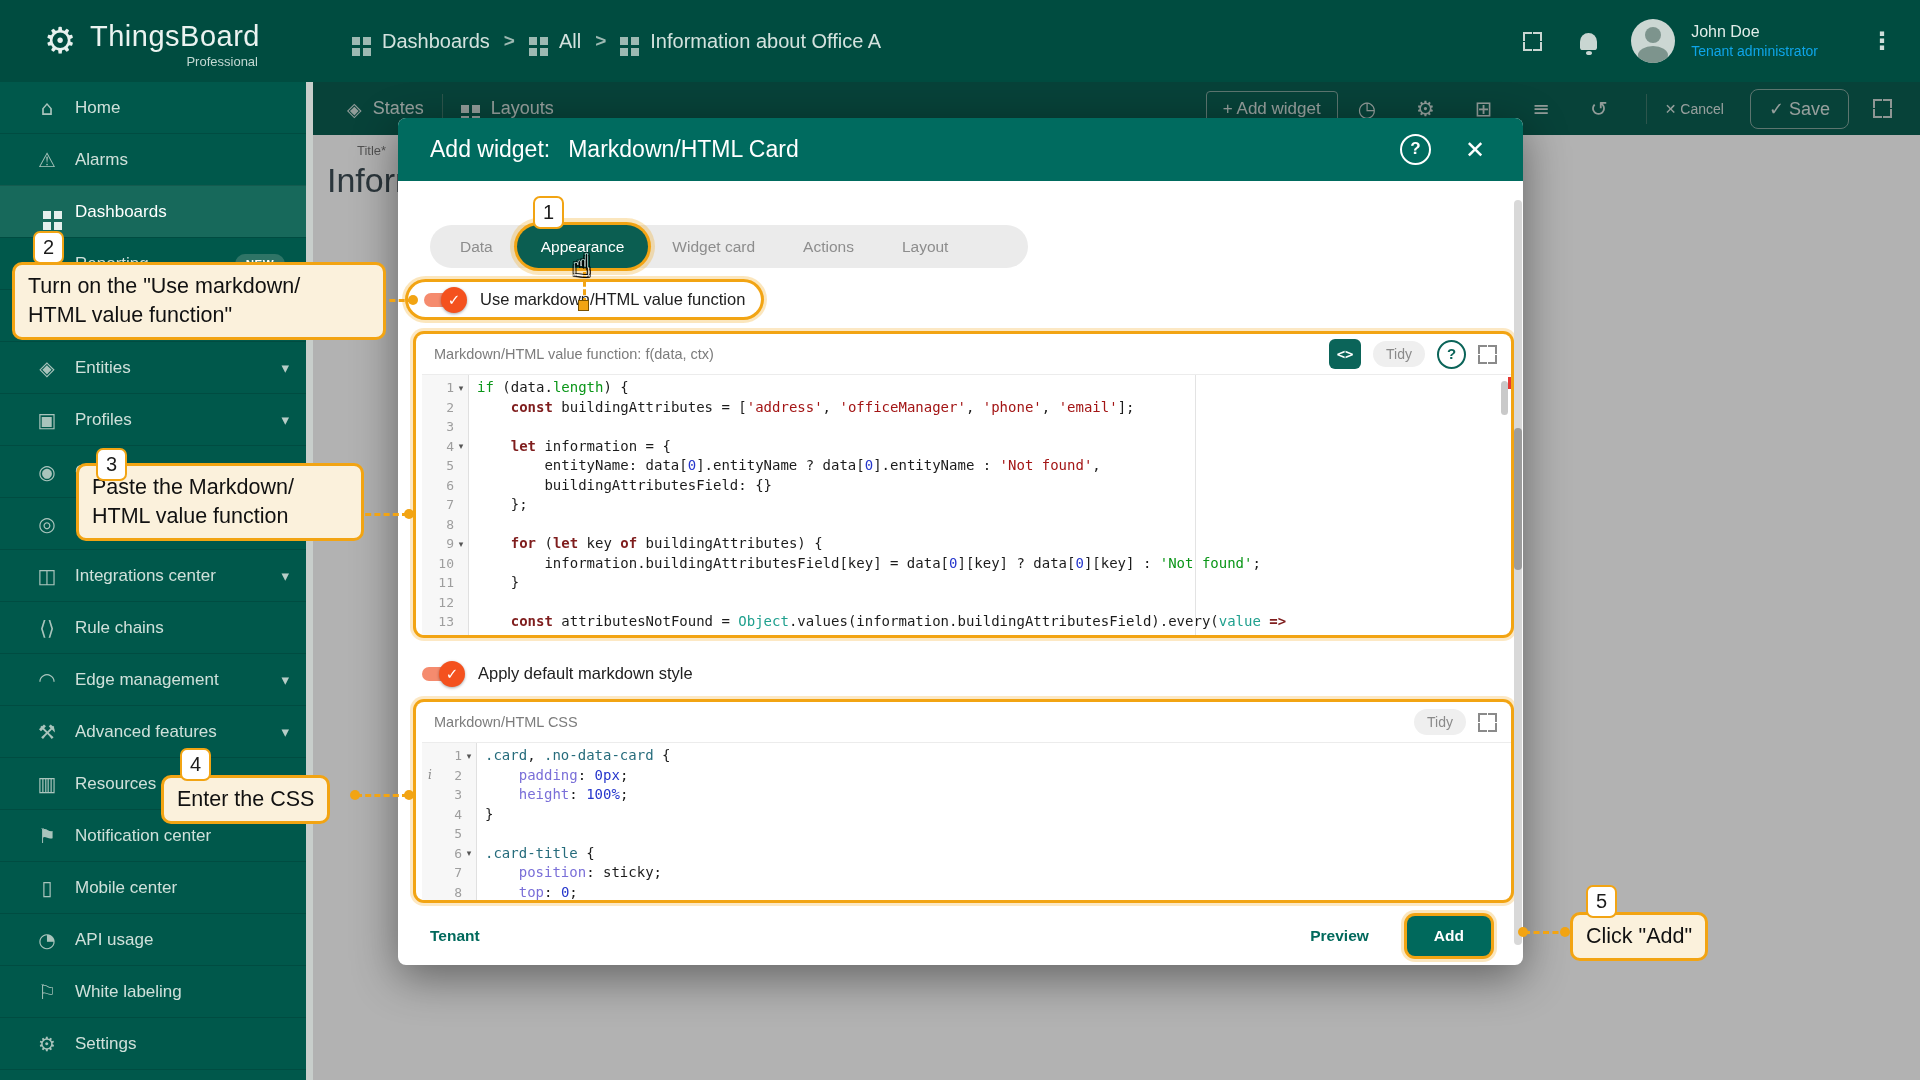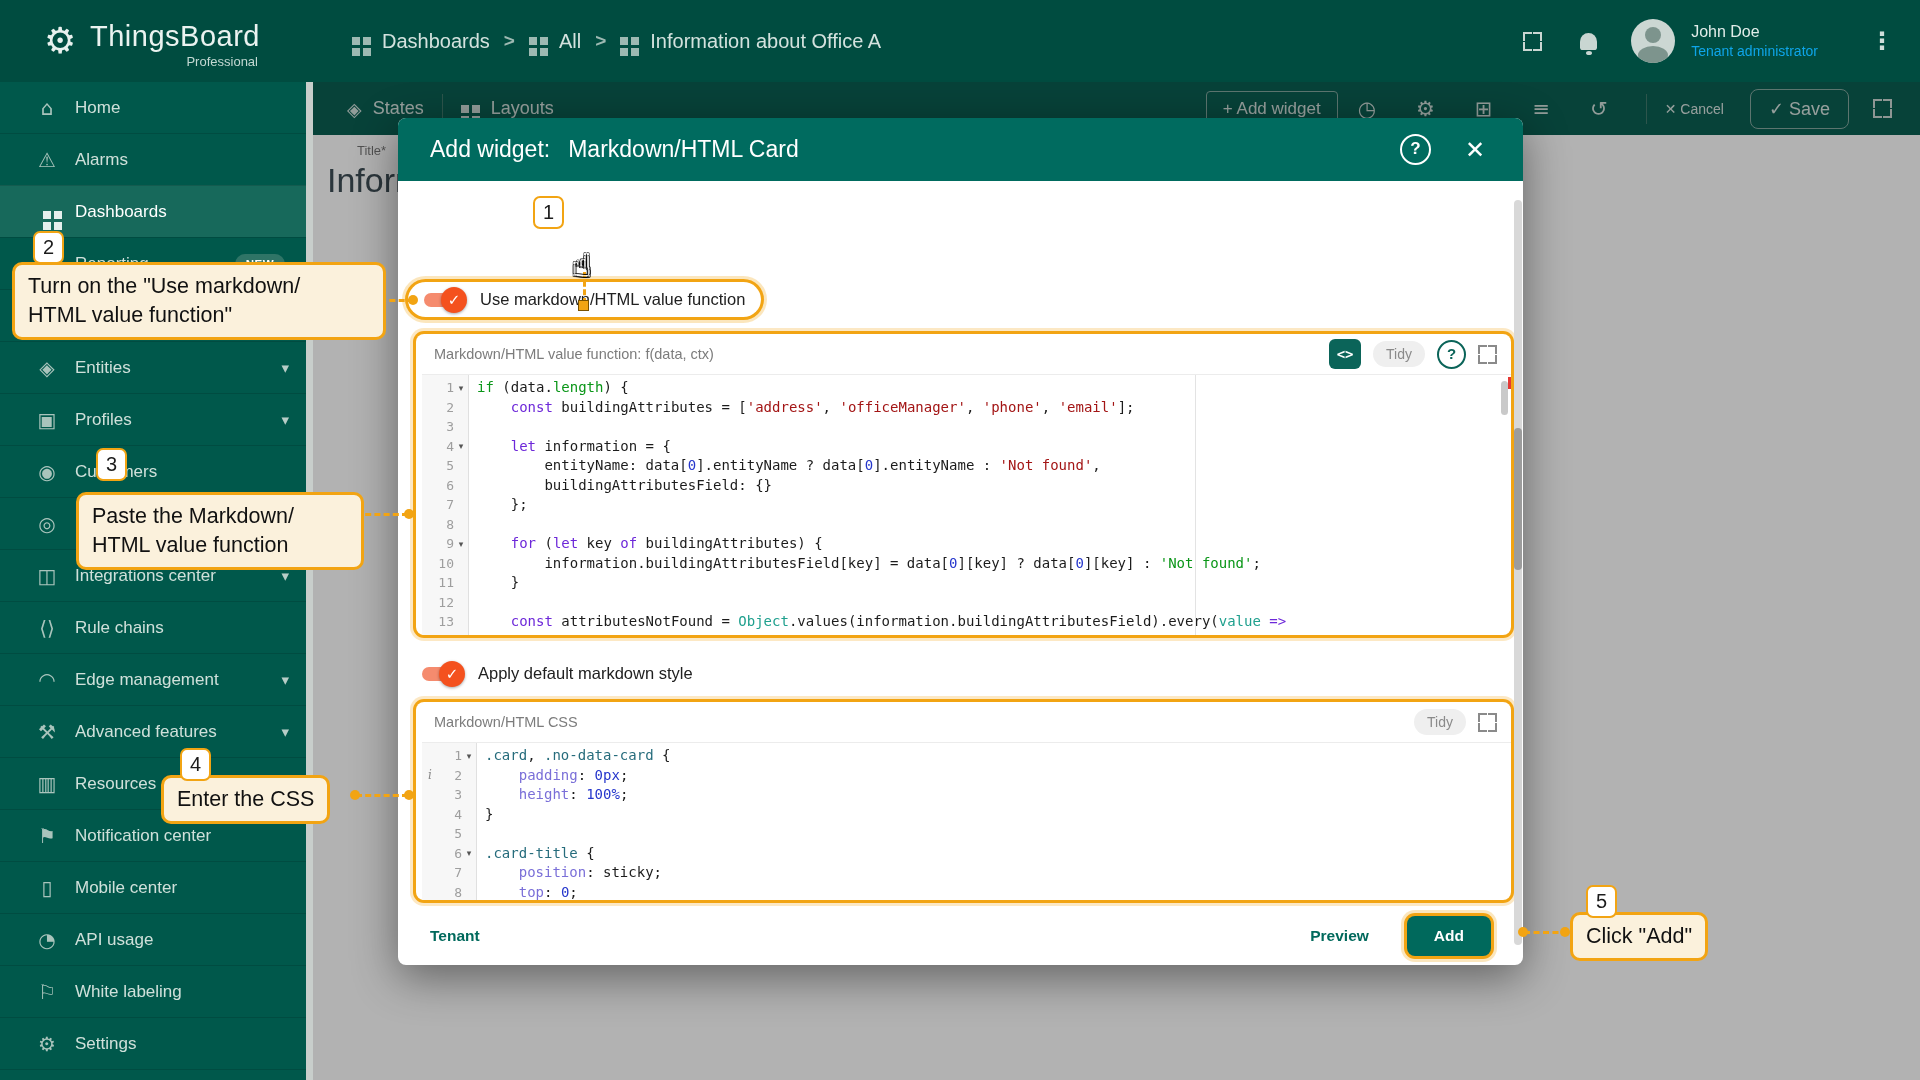--- a/index.html
+++ b/index.html
@@ -105,21 +105,21 @@
   #editor2 .editor-body{height:157px;}
   .gutter{background:#f7f7f7;border-right:1px solid #e0e0e0;padding-top:3px;}
   #editor1 .gutter{width:46px;}
   #editor2 .gutter{width:54px;}
   .gut-line{height:19.5px;display:flex;align-items:center;font-family:"DejaVu Sans Mono",monospace;font-size:13px;color:#9e9e9e;}
   .gut-info{width:16px;text-align:center;font-family:"DejaVu Serif",serif;font-style:italic;color:#8a8a8a;font-size:12px;}
   .gut-num{flex:1;text-align:right;}
   .gut-fold{width:14px;font-size:9px;color:#555;text-align:center;}
   .code{padding:3px 0 0 8px;position:relative;flex:1;}
   .code-line{height:19.5px;white-space:pre;font-family:"DejaVu Sans Mono",monospace;font-size:14px;line-height:19.5px;color:#1c1c1c;}
-  .tk-k{color:#6d28d9;} .tk-g{color:#0a9618;} .tk-s{color:#a31515;} .tk-gs{color:#0a9618;}
+  .tk-k{color:#7f1d1d;font-weight:bold;} .tk-g{color:#0a9618;} .tk-s{color:#a31515;} .tk-gs{color:#0a9618;}
   .tk-nm{color:#2536cc;} .tk-t{color:#1fa08e;} .tk-d{color:#1c1c1c;}
   .tk-c{color:#266c7c;} .tk-p{color:#7a6fd8;} .tk-v{color:#2536cc;}
   .ruler{position:absolute;left:726px;top:0;bottom:0;width:1px;background:#e3e3e3;}
   .ed-scroll{position:absolute;right:3px;top:6px;width:7px;height:34px;border-radius:4px;background:#c9c9c9;}
   .ed-mark{position:absolute;right:0px;top:2px;width:3px;height:12px;background:#e53935;}
 
   #modal-footer{left:0;top:788px;width:1125px;height:59px;display:flex;align-items:center;padding:0 32px;box-sizing:border-box;}
   .teal-link{color:#00695c;font-size:15.5px;font-weight:bold;}
   #preview-btn{margin-left:auto;}
   #add-btn{margin-left:38px;background:#00695c;color:#fff;font-size:15.5px;font-weight:bold;
@@ -304,20 +304,27 @@
 <div id="modal" class="abs">
   <div id="modal-header" class="abs" style="background: rgb(0, 107, 95);">
     <span id="modal-title">
       <span>Add widget:</span>
         <span>Markdown/HTML Card</span>
     </span>
     <span id="modal-help">?</span>
     <span id="modal-close" class="ic">✕</span>
   </div>
 
+  <div id="tabs" class="abs">
+      <span class="tab">Data</span>
+      <span class="tab selected">Appearance</span>
+      <span class="tab">Widget card</span>
+      <span class="tab">Actions</span>
+      <span class="tab">Layout</span>
+    </div>
 
   <div id="toggle1-row" class="abs toggle-row">
     <span class="toggle">
       <span class="track"></span>
         <span class="thumb ic">✓</span>
     </span>
     <span class="toggle-label">Use markdown/HTML value function</span>
   </div>
 
   <div id="editor1" class="abs editor">
@@ -504,21 +511,21 @@
 <span id="cursor" class="ic">☝</span>
 
 <div class="badge" style="left:33px;top:231px;">2</div>
 <div class="callout" style="left:12px;top:262px;width:342px;">Turn on the "Use markdown/
 HTML value function"</div>
 <div class="dash-h" style="left:380px;top:299px;width:34px;"></div>
 <div class="dot" style="left:374px;top:295px;"></div>
 <div class="dot" style="left:408px;top:295px;"></div>
 
 <div class="badge" style="left:96px;top:448px;">3</div>
-<div class="callout" style="left:76px;top:492px;width:256px;">Paste the Markdown/
+<div class="callout" style="left:76px;top:463px;width:256px;">Paste the Markdown/
 HTML value function</div>
 <div class="dash-h" style="left:356px;top:513px;width:52px;"></div>
 <div class="dot" style="left:350px;top:509px;"></div>
 <div class="dot" style="left:404px;top:509px;"></div>
 
 <div class="badge" style="left:180px;top:748px;">4</div>
 <div class="callout" style="left:161px;top:775px;">Enter the CSS</div>
 <div class="dash-h" style="left:356px;top:794px;width:52px;"></div>
 <div class="dot" style="left:350px;top:790px;"></div>
 <div class="dot" style="left:404px;top:790px;"></div>

